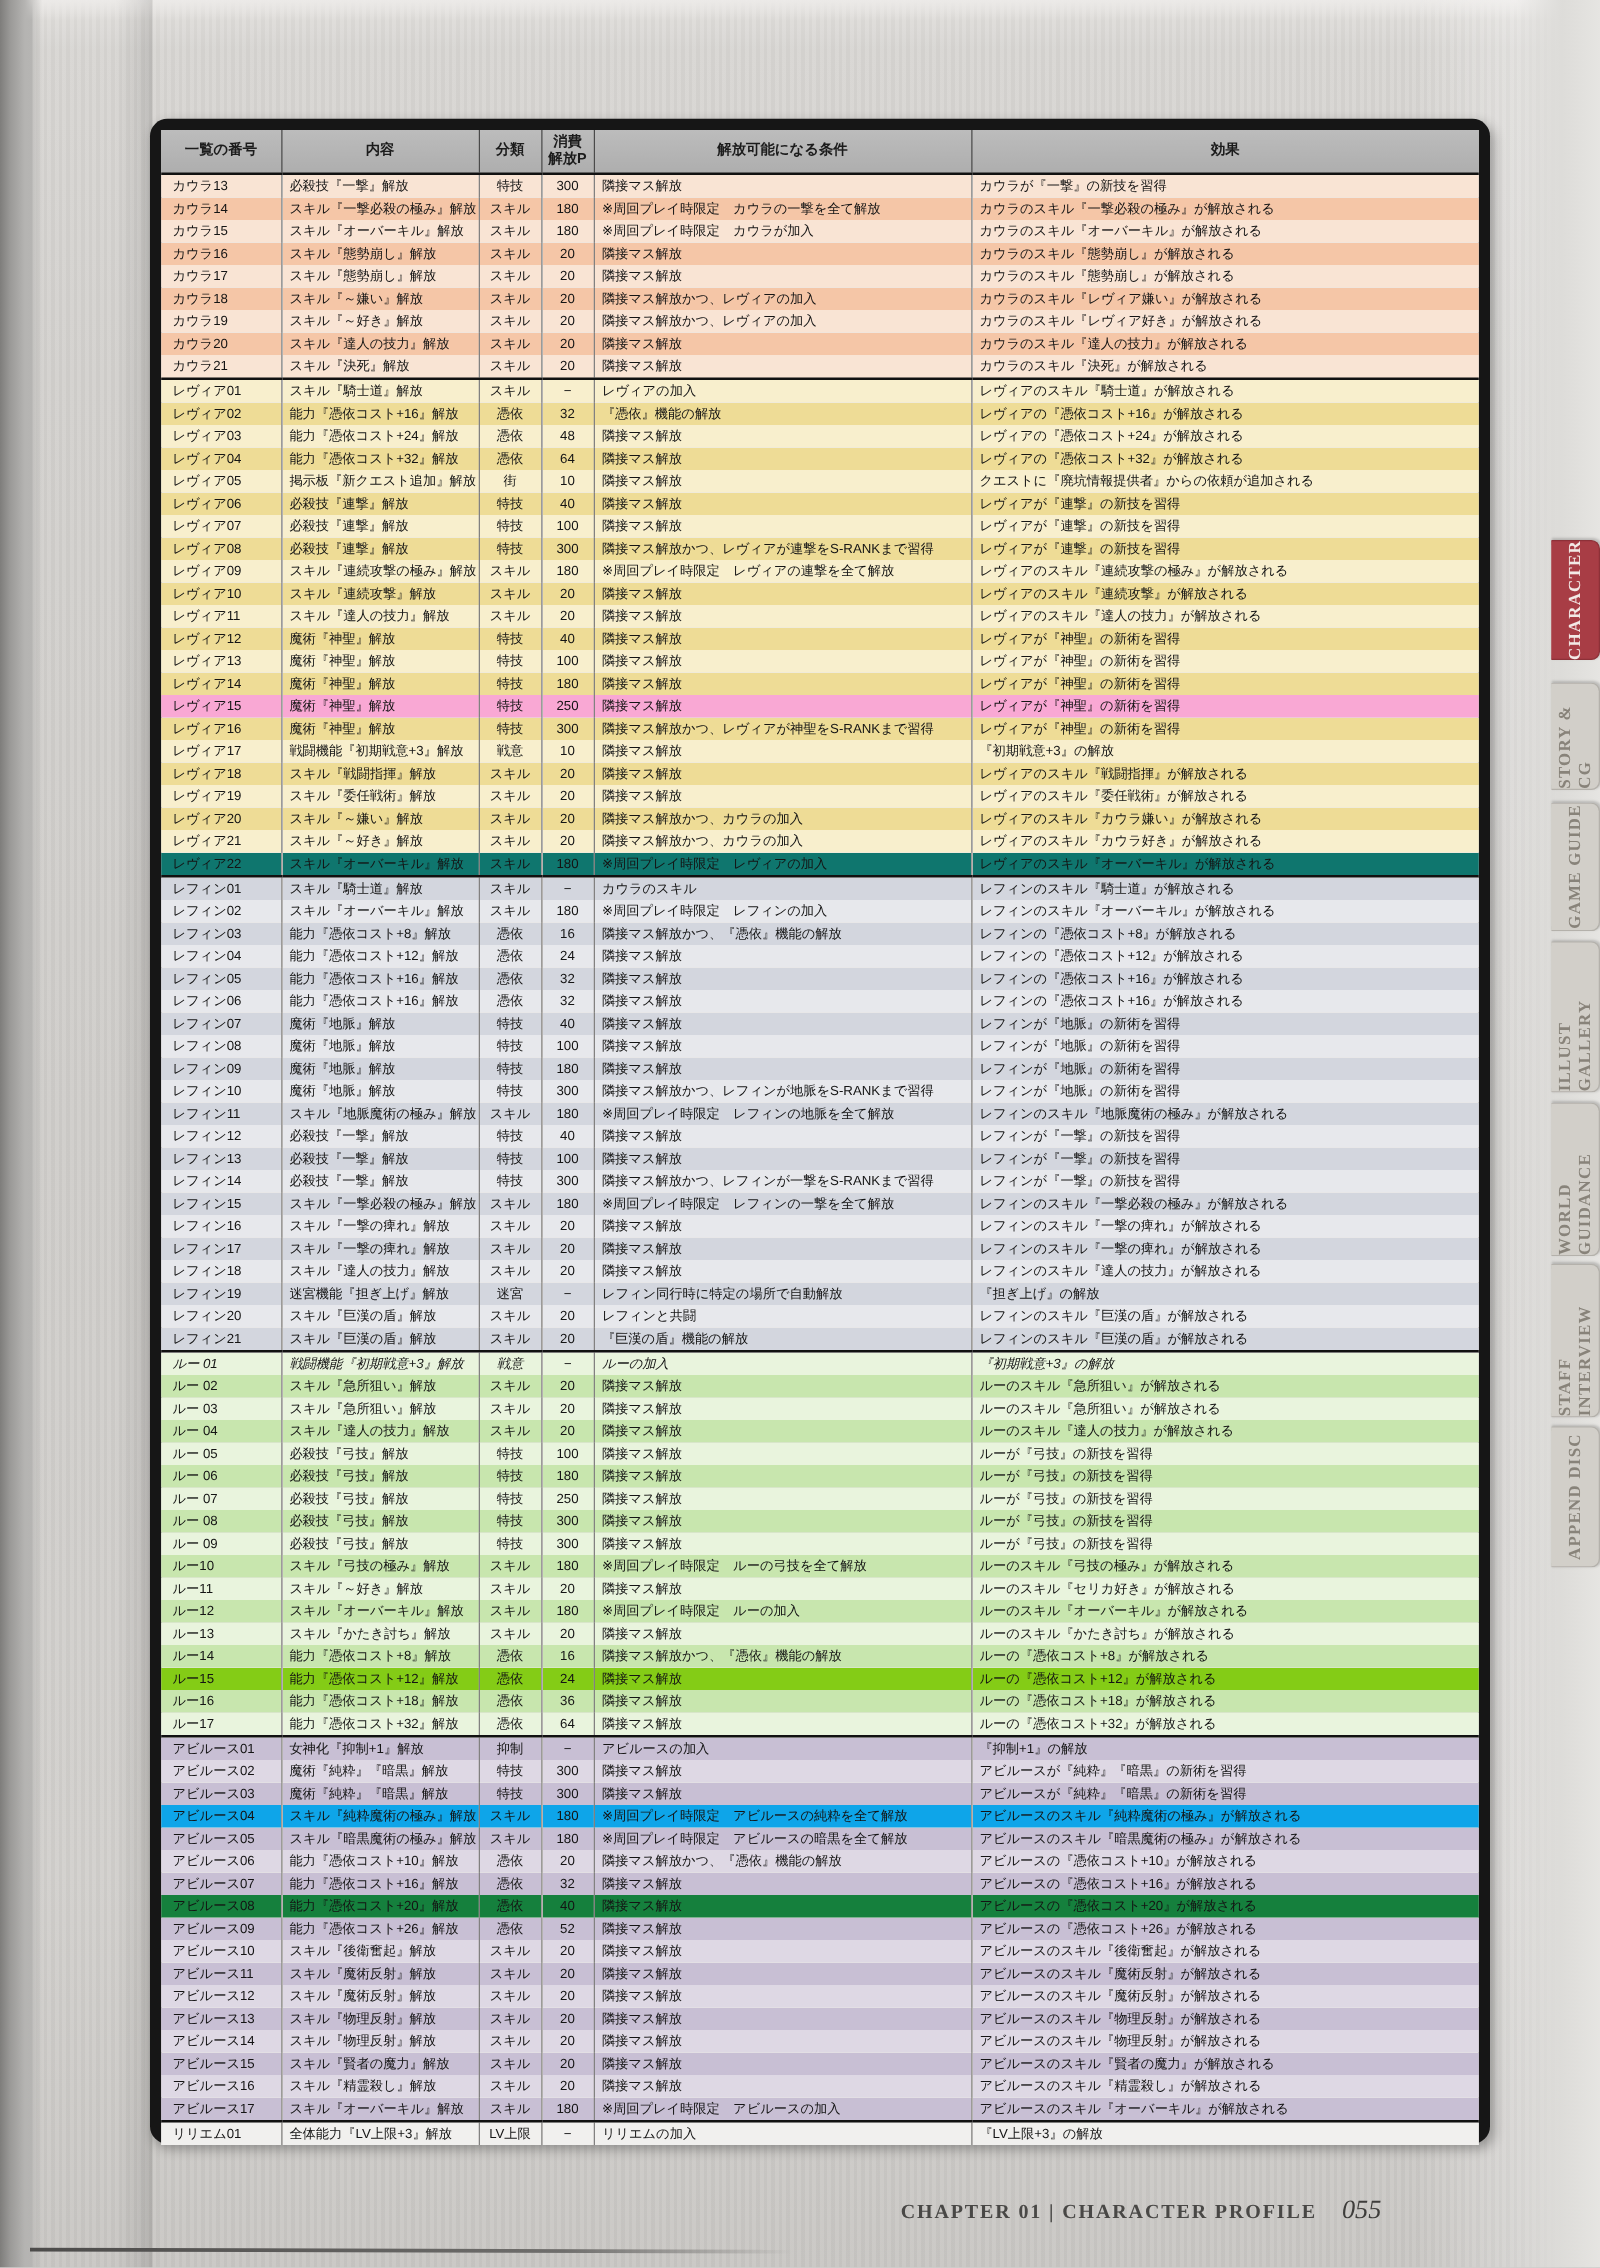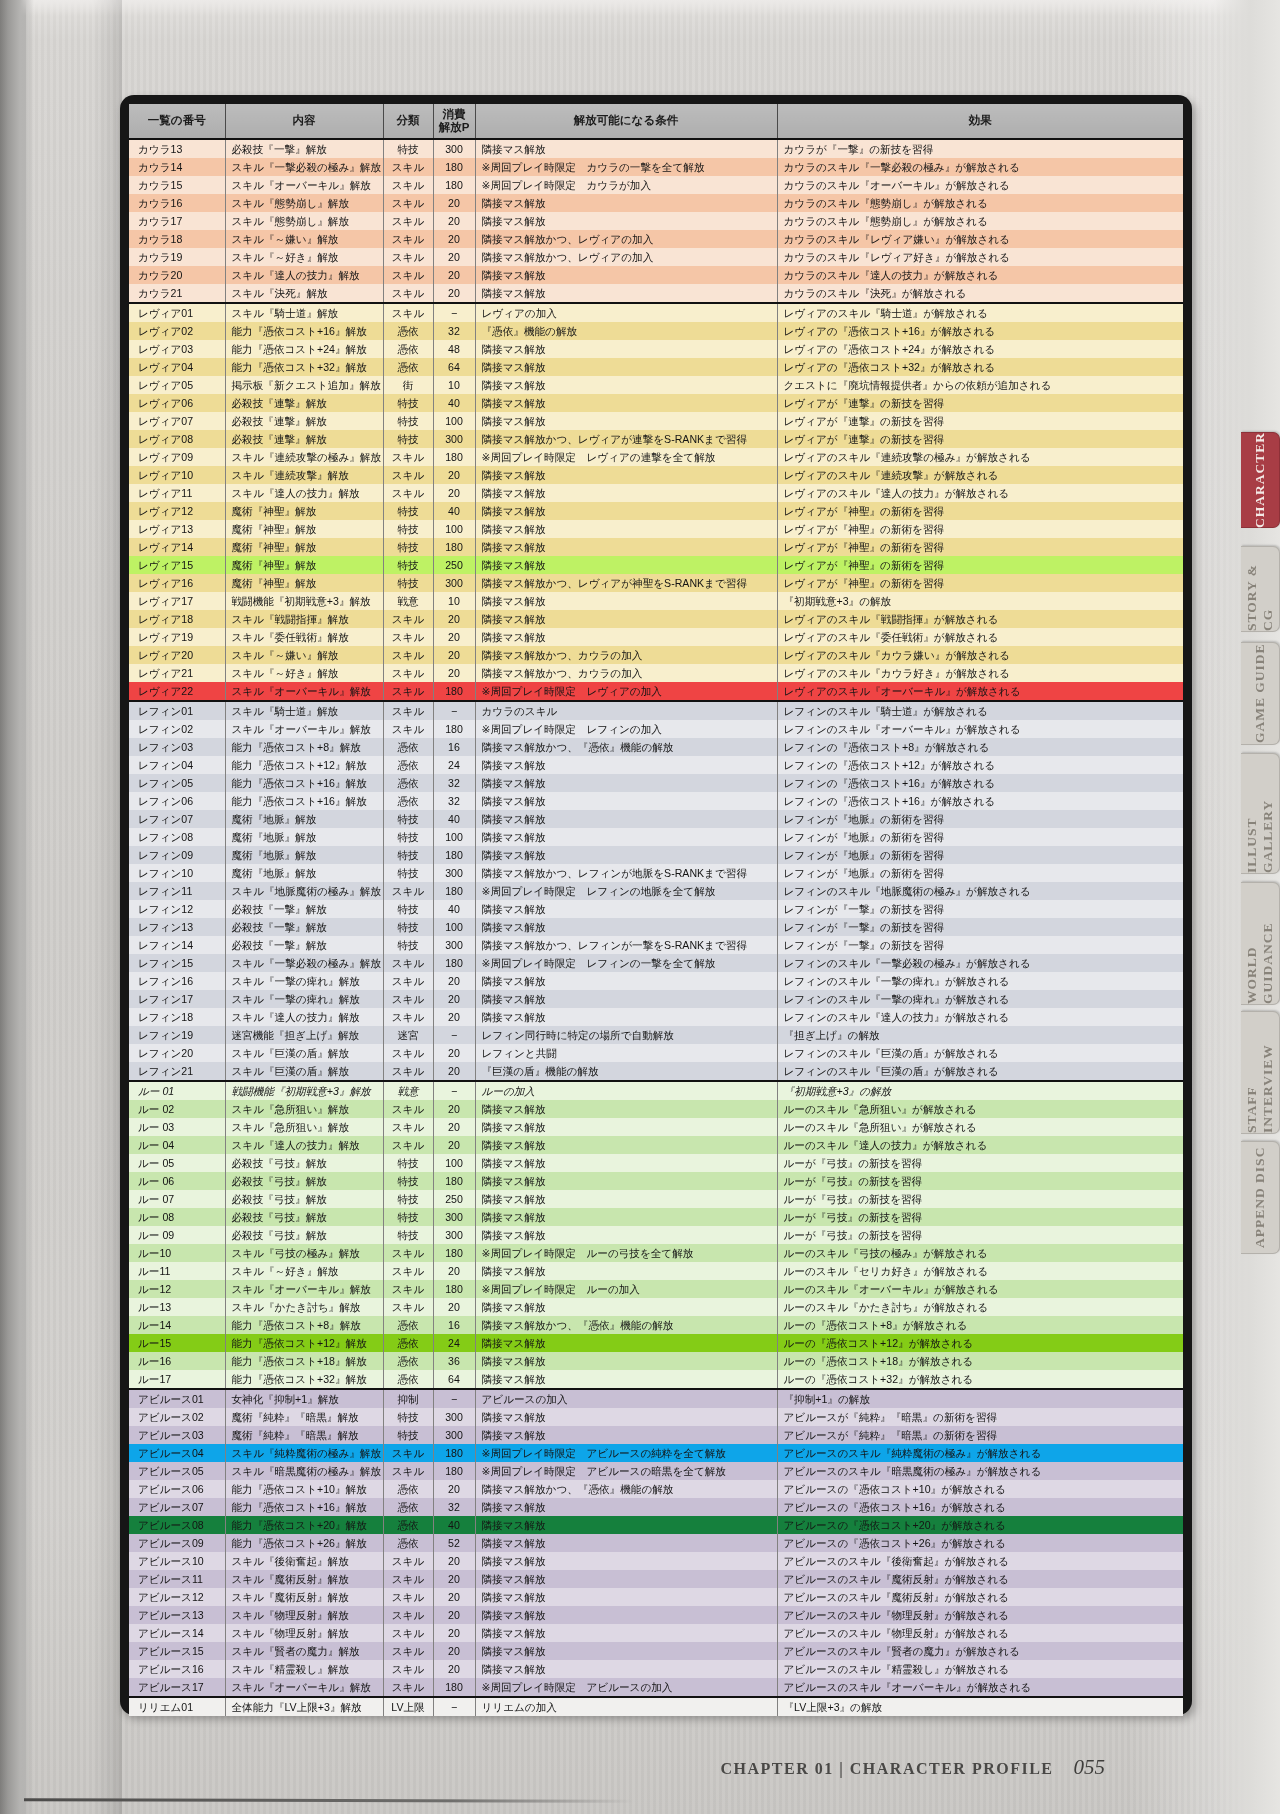--- a/index.html
+++ b/index.html
@@ -302,21 +302,21 @@
           <td>レヴィアが『神聖』の新術を習得</td>
         </tr>
         <tr style="background: rgb(238, 220, 150);">
           <td>レヴィア14</td>
           <td>魔術『神聖』解放</td>
           <td>特技</td>
           <td>180</td>
           <td>隣接マス解放</td>
           <td>レヴィアが『神聖』の新術を習得</td>
         </tr>
-        <tr style="background: #bef264; margin-top: 40px;">
+        <tr style="background: #f9a8d4; margin-top: 40px;">
           <td>レヴィア15</td>
           <td>魔術『神聖』解放</td>
           <td>特技</td>
           <td>250</td>
           <td>隣接マス解放</td>
           <td>レヴィアが『神聖』の新術を習得</td>
         </tr>
         <tr style="background: rgb(238, 220, 150);">
           <td>レヴィア16</td>
           <td>魔術『神聖』解放</td>
@@ -358,21 +358,21 @@
           <td>レヴィアのスキル『カウラ嫌い』が解放される</td>
         </tr>
         <tr style="background: rgb(248, 239, 205);">
           <td>レヴィア21</td>
           <td>スキル『～好き』解放</td>
           <td>スキル</td>
           <td>20</td>
           <td>隣接マス解放かつ、カウラの加入</td>
           <td>レヴィアのスキル『カウラ好き』が解放される</td>
         </tr>
-        <tr style="background: #ef4444; padding-left: 22px;">
+        <tr style="background: #0f766e; padding-left: 22px;">
           <td>レヴィア22</td>
           <td>スキル『オーバーキル』解放</td>
           <td>スキル</td>
           <td>180</td>
           <td>※周回プレイ時限定　レヴィアの加入</td>
           <td>レヴィアのスキル『オーバーキル』が解放される</td>
         </tr>
         <tr class="group-start" style="background: rgb(211, 214, 222);">
           <td>レフィン01</td>
           <td>スキル『騎士道』解放</td>

